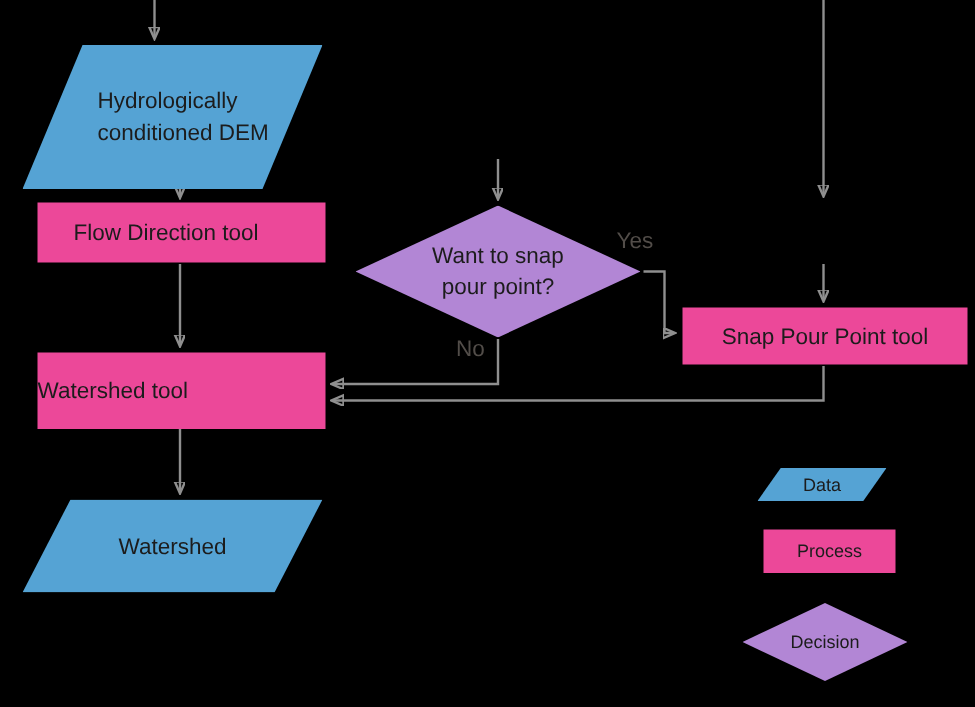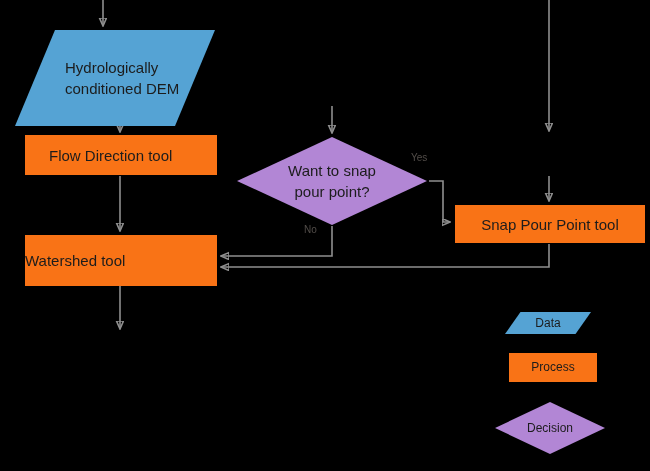--- a/index.html
+++ b/index.html
@@ -13,21 +13,21 @@
   svg.connectors { position:absolute; left:0; top:0; width:650px; height:471px; }
   svg.connectors path { stroke:#8f8f8f; stroke-width:1.6; fill:none; }
 
   .shape {
     position:absolute;
     display:flex; align-items:center; justify-content:center;
     color:#1c1c1c; font-size:15px; line-height:1.4;
     box-sizing:border-box;
   }
   .fill-data     { background:#55a3d4; }
-  .fill-process  { background:#f97316; }
+  .fill-process  { background:#ec4899; }
   .fill-decision { background:#b286d5; }
 
   .para    { clip-path:polygon(20% 0, 100% 0, 80% 100%, 0 100%); }
   .para-sm { clip-path:polygon(18% 0, 100% 0, 82% 100%, 0 100%); }
   .para-wide { clip-path:polygon(16% 0, 100% 0, 84% 100%, 0 100%); }
   .diamond { clip-path:polygon(50% 0, 100% 50%, 50% 100%, 0 50%); }
 
   
   #node-dem        { left:15px;  top:30px;  width:200px; height:96px;
                      justify-content:flex-start; padding-left:50px; }
@@ -41,21 +41,21 @@
   #node-snap-pour-point   { left:455px; top:205px; width:190px; height:38px; }
   #node-watershed-tool    { left:25px;  top:235px; width:192px; height:51px;
                      justify-content:flex-start; }
   #node-watershed  { left:15px; top:333px; width:200px; height:62px; }
 
   
   #legend-data     { left:505px; top:312px; width:86px;  height:22px; font-size:12px; }
   #legend-process  { left:509px; top:353px; width:88px;  height:29px; font-size:12px; }
   #legend-decision { left:495px; top:402px; width:110px; height:52px; font-size:12px; }
 
-  .edge-label { position:absolute; font-size:10px; color:#524d49; }
+  .edge-label { position:absolute; font-size:15px; color:#524d49; }
   #edge-label-yes { left:411px; top:152px; }
   #edge-label-no  { left:304px; top:224px; }
 </style>
 </head>
 <body>
 
 <div class="canvas">
 
   <svg class="connectors">
     <defs>
@@ -90,20 +90,23 @@
 
 
   <div class="shape fill-process" id="node-snap-pour-point">
     <div class="lbl">Snap Pour Point tool</div>
   </div>
 
   <div class="shape fill-process" id="node-watershed-tool">
     <div class="lbl">Watershed tool</div>
   </div>
 
+  <div class="shape para-wide fill-data" id="node-watershed">
+    <div class="lbl">Watershed</div>
+  </div>
 
   <div class="edge-label" id="edge-label-yes">Yes</div>
   <div class="edge-label" id="edge-label-no">No</div>
 
   <div class="shape para-sm fill-data" id="legend-data">
     <div class="lbl">Data</div>
   </div>
 
   <div class="shape fill-process" id="legend-process">
     <div class="lbl">Process</div>

